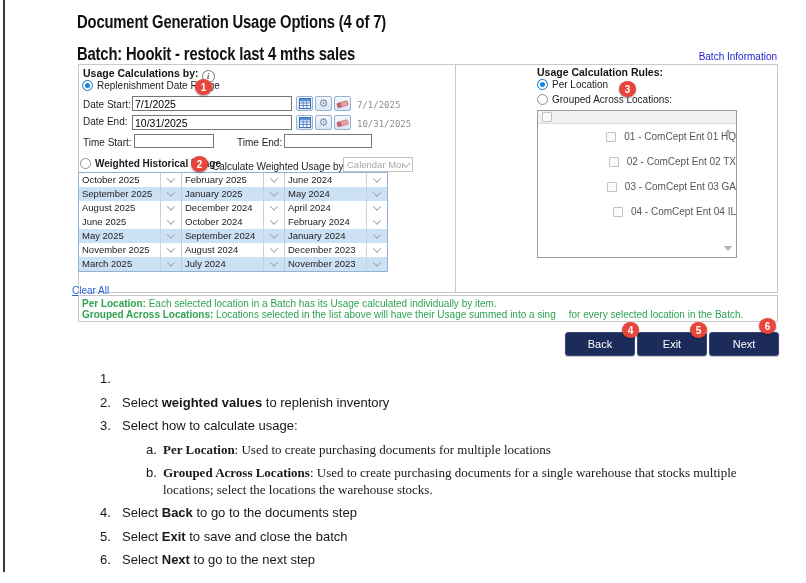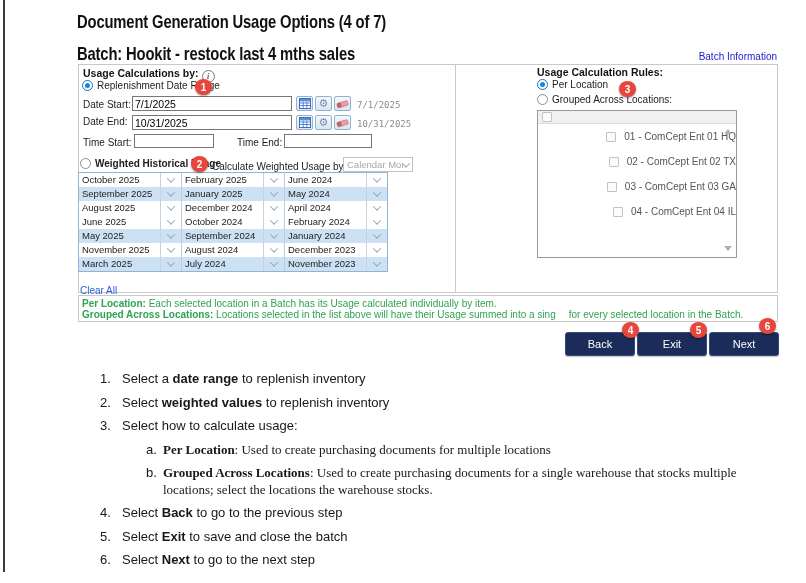--- a/index.html
+++ b/index.html
@@ -302,21 +302,21 @@
         </div>
         <div class="mg-cell">
           <span class="mg-label">November 2023</span>
           <span class="mg-chev">
             <span class="chev"></span>
           </span>
         </div>
       </div>
     </div>
 
-  <div class="abs link" style="left:80px;top:285px;text-decoration:underline;">Clear All</div>
+  <div class="abs link" style="left:72px;top:285px;text-decoration:underline;">Clear All</div>
 
   <div class="abs sect" style="left:537px;top:66px;">Usage Calculation Rules:</div>
 
   <div class="abs radio-row" style="left:537px;top:79px;">
     <span class="radio on"></span>
     <span class="lbl">Per Location</span>
   </div>
   <div class="badge" style="left:619px;top:81px;">3</div>
 
   <div class="abs radio-row" style="left:537px;top:94px;">
@@ -361,41 +361,40 @@
   <div class="btn" style="left:565px;top:332px;">Back</div>
   <div class="btn" style="left:637px;top:332px;">Exit</div>
   <div class="btn" style="left:709px;top:332px;">Next</div>
   <div class="badge" style="left:622px;top:322px;">4</div>
   <div class="badge" style="left:690px;top:322px;">5</div>
   <div class="badge" style="left:759px;top:318px;">6</div>
 
   <div id="instructions">
       <div class="ins-item">
         <span class="num">1.</span>
-        <span class="txt"><span>Select a </span><b>date range</b><span> to replenish inventory</span></span>
       </div>
       <div class="ins-item">
         <span class="num">2.</span>
         <span class="txt"><span>Select </span><b>weighted values</b><span> to replenish inventory</span></span>
       </div>
       <div class="ins-item">
         <span class="num">3.</span>
         <span class="txt"><span>Select how to calculate usage:</span></span>
       </div>
       <div class="ins-item lvl1">
         <span class="num">a.</span>
         <span class="txt"><b>Per Location</b><span>: Used to create purchasing documents for multiple locations</span></span>
       </div>
       <div class="ins-item lvl1">
         <span class="num">b.</span>
         <span class="txt"><b>Grouped Across Locations</b><span>: Used to create purchasing documents for a single warehouse that stocks multiple locations; select the locations the warehouse stocks.</span></span>
       </div>
       <div class="ins-item">
         <span class="num">4.</span>
-        <span class="txt"><span>Select </span><b>Back</b><span> to go to the previous step</span></span>
+        <span class="txt"><span>Select </span><b>Back</b><span> to go to the documents step</span></span>
       </div>
       <div class="ins-item">
         <span class="num">5.</span>
         <span class="txt"><span>Select </span><b>Exit</b><span> to save and close the batch</span></span>
       </div>
       <div class="ins-item">
         <span class="num">6.</span>
         <span class="txt"><span>Select </span><b>Next</b><span> to go to the next step</span></span>
       </div>
     </div>

